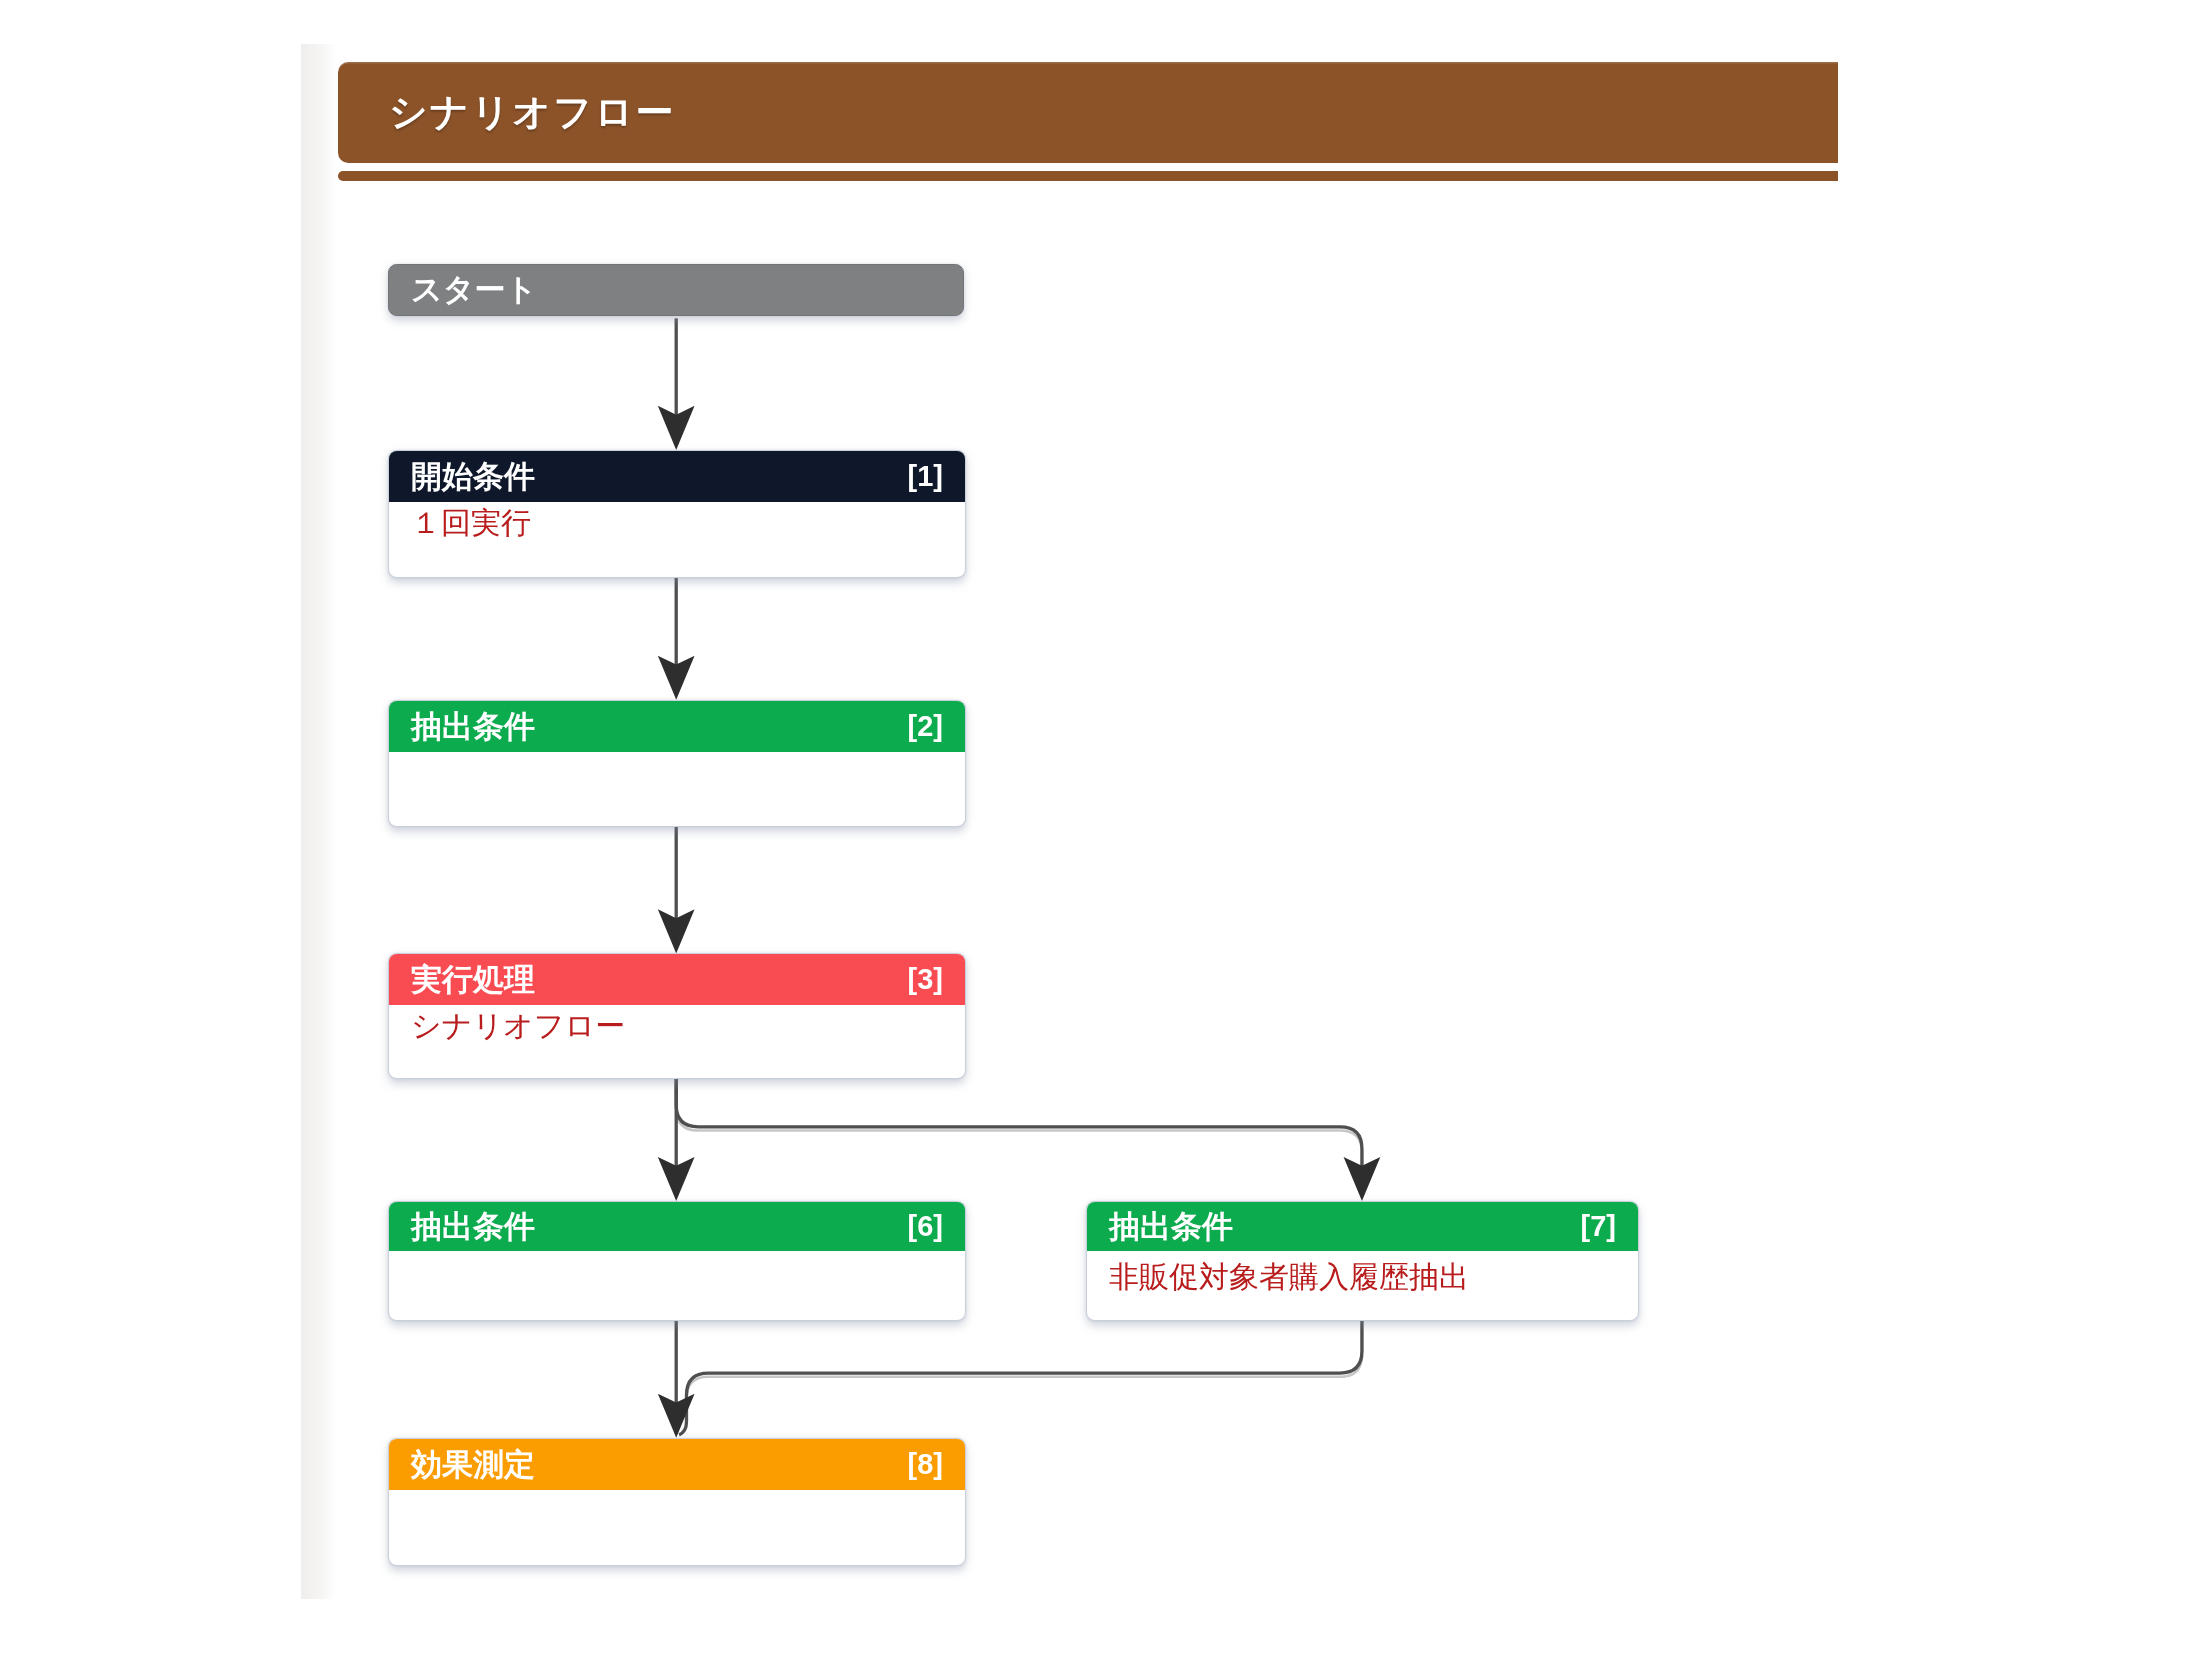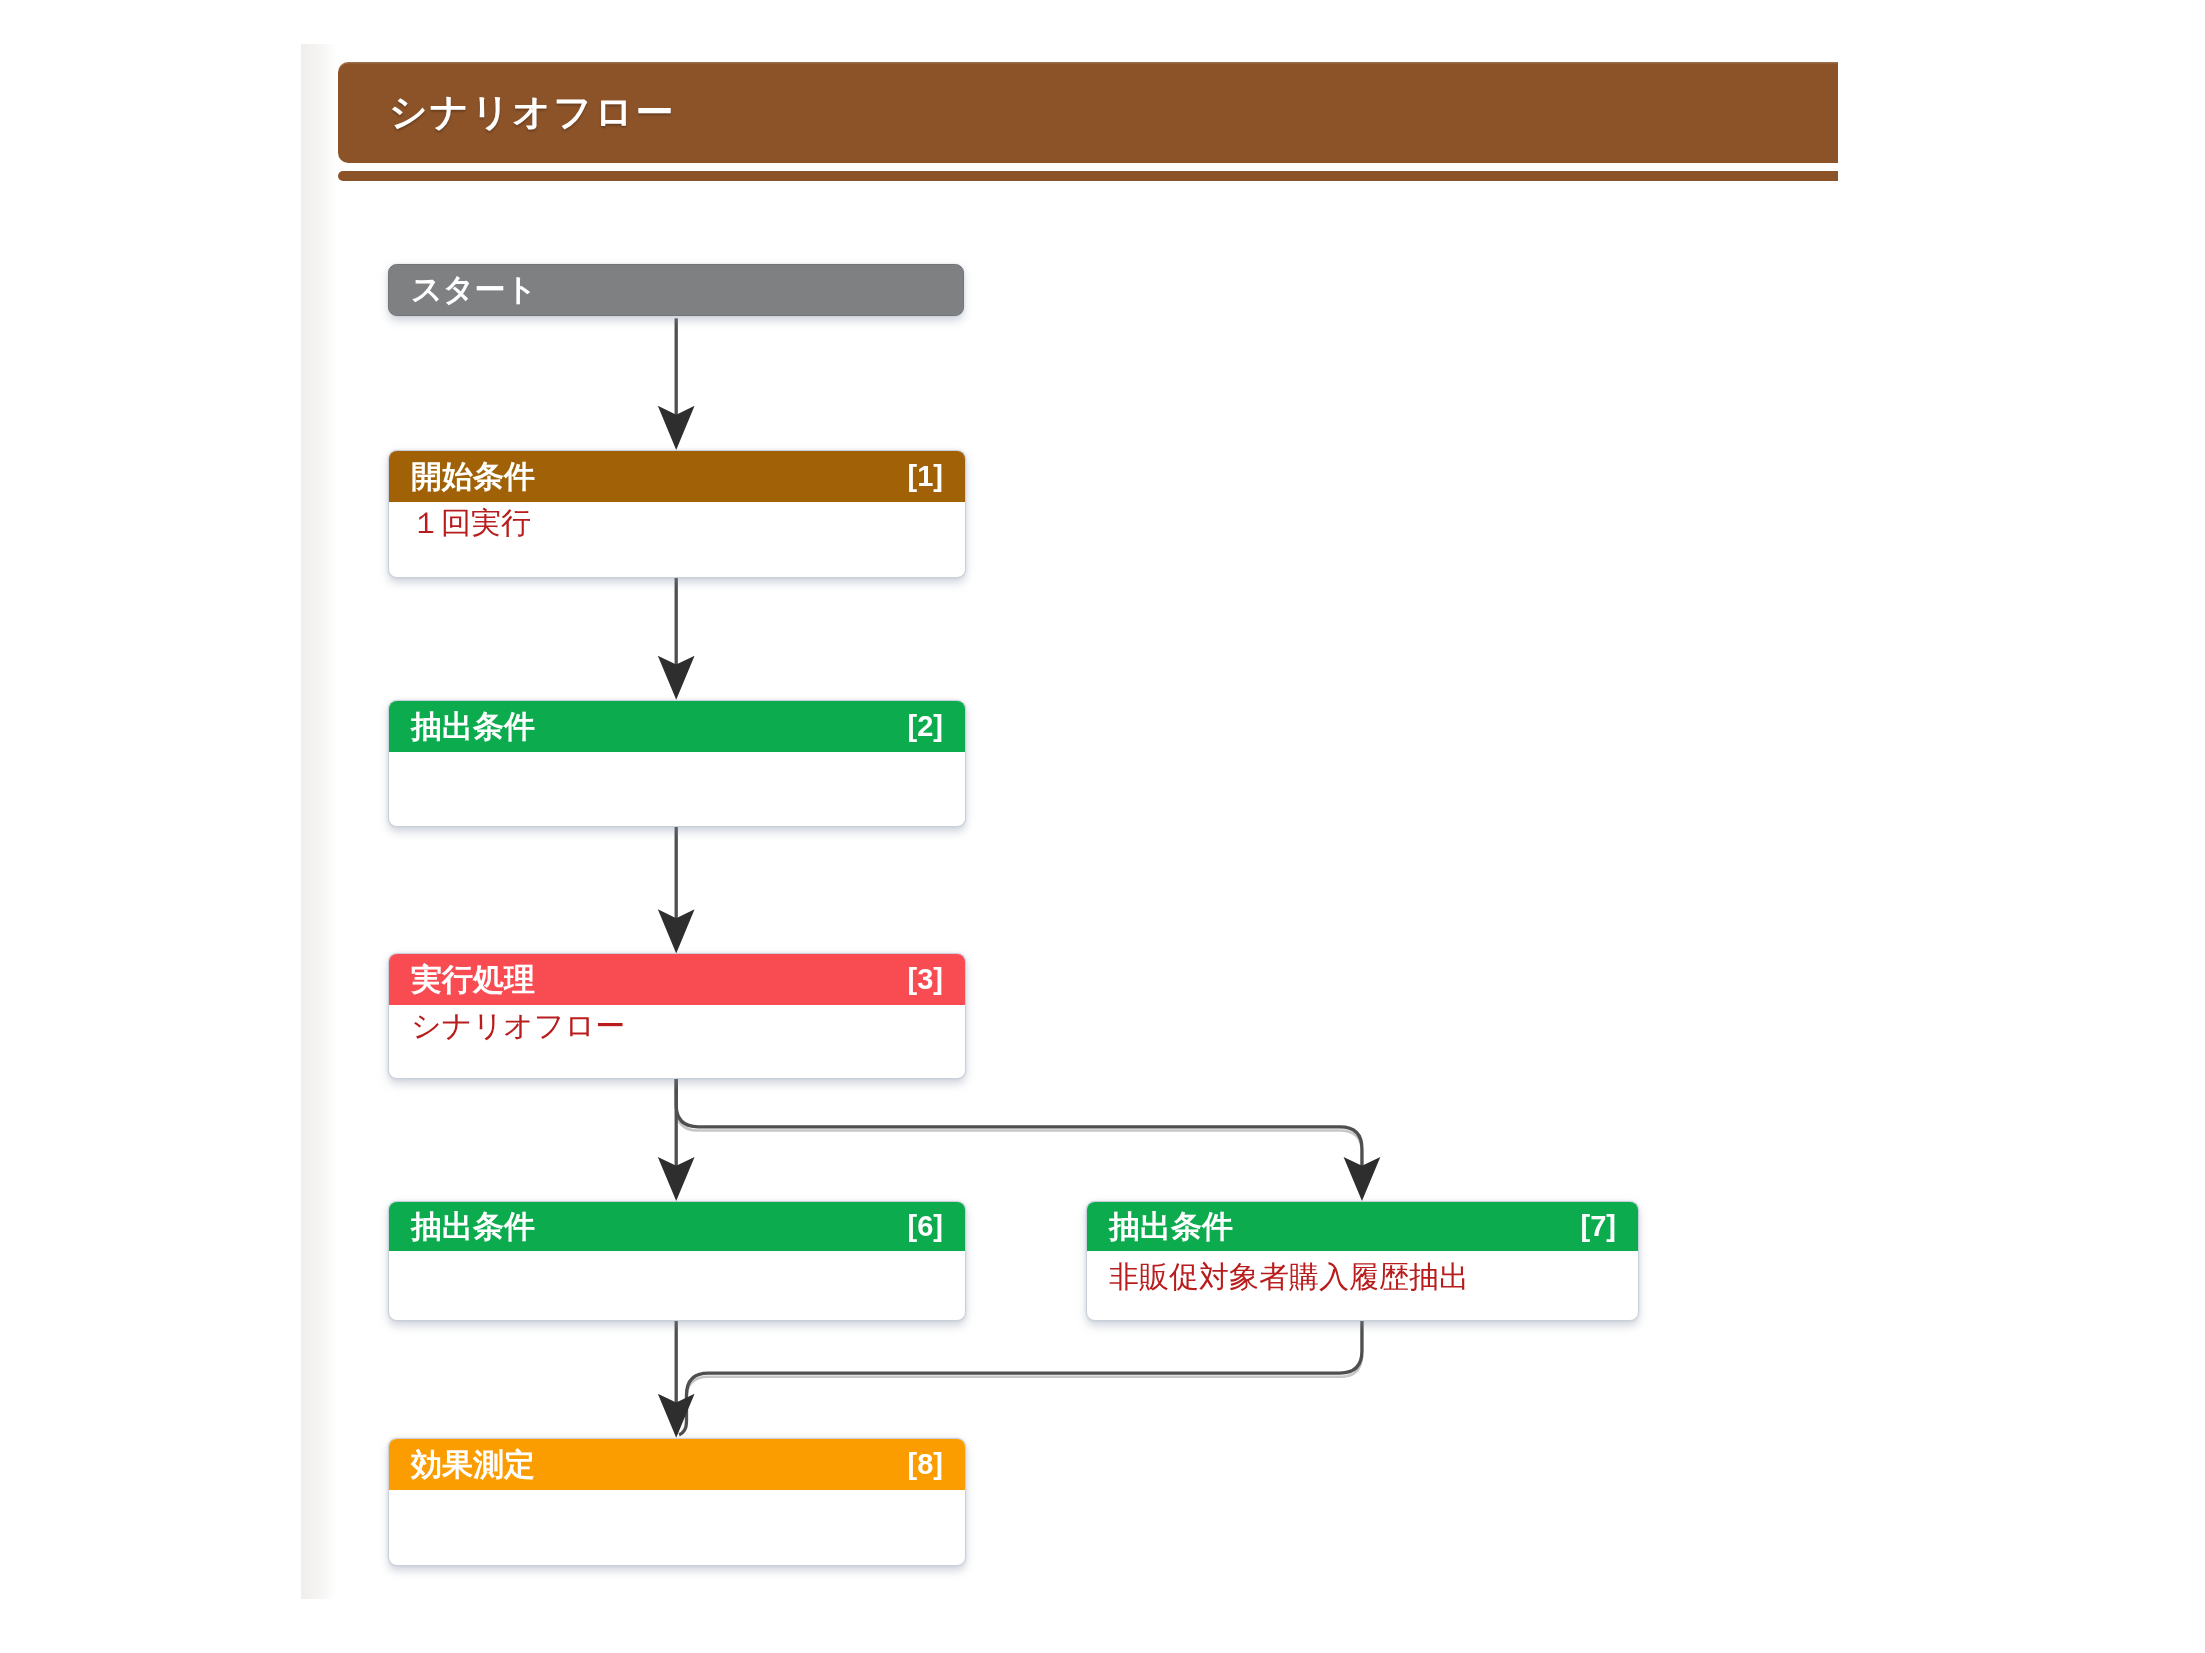--- a/index.html
+++ b/index.html
@@ -88,21 +88,21 @@
     <polygon fill="#2e2e2e" points="895,1574 920,1586 945,1574 920,1634"></polygon>
     <polygon fill="#2e2e2e" points="1828,1574 1853,1586 1878,1574 1853,1634"></polygon>
     <polygon fill="#2e2e2e" points="895,1896 920,1908 945,1896 920,1956"></polygon>
   </svg>
 
   <div class="node start" style="left: 388px; top: 264px; width: 576px; height: 52px; background-color: rgb(127, 128, 130);">
     <span>スタート</span>
   </div>
 
   <div class="node" style="left:388px;top:450px;width:576px;height:126px;">
-    <div class="node-head" style="background-color: #a16207;">
+    <div class="node-head" style="background-color: #0f172a;">
       <span class="node-type">開始条件</span>
       <span class="node-badge">[1]</span>
     </div>
     <div class="node-body">
       <span>１回実行</span>
     </div>
   </div>
 
   <div class="node" style="left:388px;top:700px;width:576px;height:125px;">
     <div class="node-head" style="background-color: rgb(12, 171, 78);">

